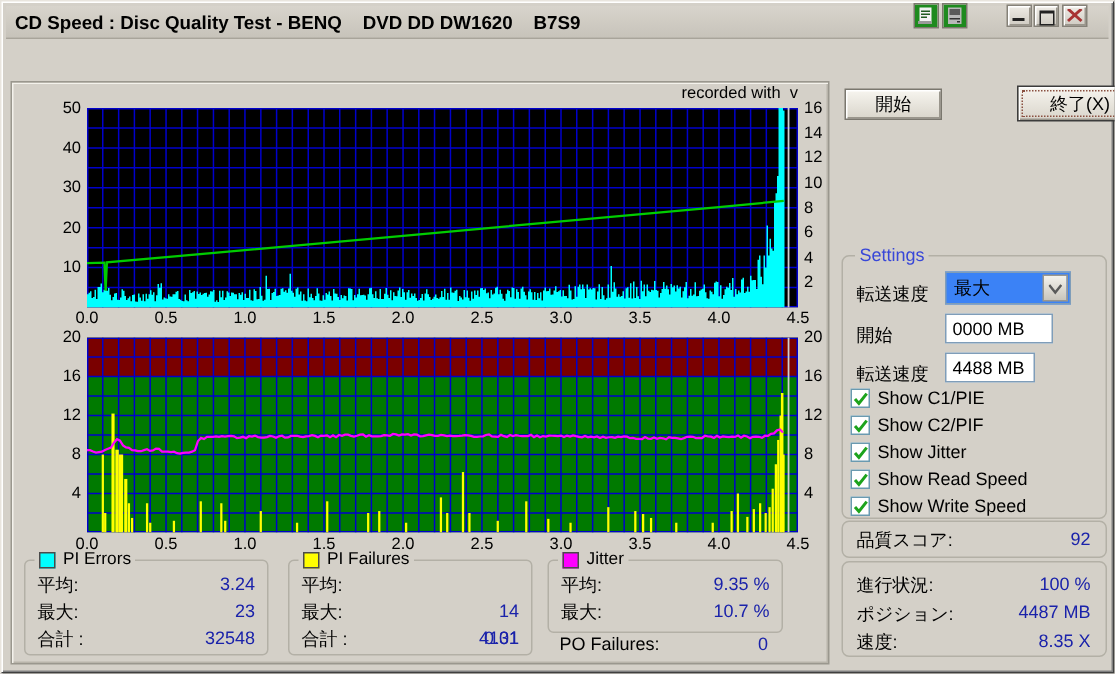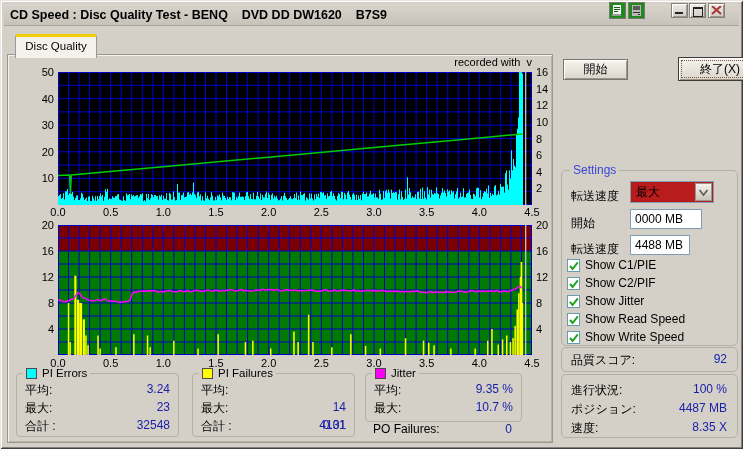--- a/index.html
+++ b/index.html
@@ -32,21 +32,21 @@
     font-size:12px;color:#3847d8;white-space:nowrap;}
   .lbl{position:absolute;font-size:12px;color:#000;white-space:nowrap;}
   .val{position:absolute;font-size:12px;color:#1a22aa;white-space:nowrap;}
   .val-r{text-align:right;}
   .btn{position:absolute;font-size:12px;color:#000;padding:0;
     background:linear-gradient(#f7f5ef,#d9d5cb);border:1px solid #7a776e;
     box-shadow:inset 1px 1px 0 #fff, inset -1px -1px 0 #9a968c;cursor:default;}
   .btn.focused{border:1px solid #3c3c3c;outline:1px dotted #8a5040;outline-offset:-4px;margin-left:24px;}
   .field{position:absolute;background:#fff;border:1px solid #7f9db9;font-size:12px;
     color:#000;padding:1px 4px;box-sizing:border-box;font-family:"Liberation Sans","DejaVu Sans",sans-serif;}
-  .combo{position:absolute;background:#b91c1c;border:1px solid #7f9db9;box-sizing:border-box;}
+  .combo{position:absolute;background:#3b82f6;border:1px solid #7f9db9;box-sizing:border-box;}
   .combo .ctext{position:absolute;left:5px;top:2px;font-size:12px;color:#000;}
   .cbtn{position:absolute;right:1px;top:1px;bottom:1px;width:17px;
     background:linear-gradient(#f4f2ec,#c9c5bc);border:1px solid #9a968c;box-sizing:border-box;}
   .cbtn svg{position:absolute;left:3px;top:5px;}
   .checkbox{position:absolute;width:13px;height:13px;background:#fff;border:1px solid #6a9ab0;box-sizing:border-box;}
   .checkbox svg{position:absolute;left:0px;top:0px;}
   .cblabel{position:absolute;font-size:12px;color:#000;white-space:nowrap;}
   .statbox{position:absolute;border:1px solid #b3b0a6;border-radius:4px;}
   .stattitle{position:absolute;top:-7px;left:6px;background:#d4d0c8;padding:0 3px;
     font-size:11.5px;color:#000;display:flex;align-items:center;gap:5px;white-space:nowrap;}
@@ -87,23 +87,20 @@
   <button class="wbtn" style="left:689px;">
     <span class="glyph-max"></span>
   </button>
   <button class="wbtn" style="left:708px;">
     <svg width="11" height="9" viewBox="0 0 11 9" style="position:absolute;left:2px;top:2px;">
       <path d="M1 0 L10 8 M10 0 L1 8" stroke="#a83434" stroke-width="2" fill="none"></path>
     </svg>
   </button>
 
   <div class="tabctrl"></div>
-  <div class="tab">
-    <span>Disc Quality</span>
-  </div>
 
   <div class="recorded">recorded with  v</div>
   <div class="chartwrap" id="chart0" style="left: 58px; top: 72px; width: 474px; height: 133px;"><svg width="474" height="133">
         <rect x="0" y="0" width="474" height="133" fill="#000000"></rect>
         <path stroke="#0000cc" stroke-width="1" fill="none" d="M10.5 0V133M21.1 0V133M31.6 0V133M42.1 0V133M52.7 0V133M63.2 0V133M73.7 0V133M84.3 0V133M94.8 0V133M105.3 0V133M115.9 0V133M126.4 0V133M136.9 0V133M147.5 0V133M158.0 0V133M168.5 0V133M179.1 0V133M189.6 0V133M200.1 0V133M210.7 0V133M221.2 0V133M231.7 0V133M242.3 0V133M252.8 0V133M263.3 0V133M273.9 0V133M284.4 0V133M294.9 0V133M305.5 0V133M316.0 0V133M326.5 0V133M337.1 0V133M347.6 0V133M358.1 0V133M368.7 0V133M379.2 0V133M389.7 0V133M400.3 0V133M410.8 0V133M421.3 0V133M431.9 0V133M442.4 0V133M452.9 0V133M463.5 0V133M0 13.3H474M0 26.6H474M0 39.9H474M0 53.2H474M0 66.5H474M0 79.8H474M0 93.1H474M0 106.4H474M0 119.7H474"></path>
         <rect x="0.5" y="0.5" width="473" height="132" fill="none" stroke="#0000cc"></rect>
         <path d="M0.5 133L0.5 124.1M1.5 133L1.5 123.2M2.5 133L2.5 122.1M3.5 133L3.5 126.6M4.5 133L4.5 126.0M5.5 133L5.5 121.2M6.5 133L6.5 127.4M7.5 133L7.5 119.3M8.5 133L8.5 119.3M9.5 133L9.5 117.0M10.5 133L10.5 122.9M11.5 133L11.5 121.2M12.5 133L12.5 117.0M13.5 133L13.5 121.8M14.5 133L14.5 120.0M15.5 133L15.5 124.5M16.5 133L16.5 128.2M17.5 133L17.5 126.0M18.5 133L18.5 123.6M19.5 133L19.5 123.3M20.5 133L20.5 127.9M21.5 133L21.5 128.0M22.5 133L22.5 126.3M23.5 133L23.5 120.8M24.5 133L24.5 121.8M25.5 133L25.5 125.3M26.5 133L26.5 128.0M27.5 133L27.5 126.8M28.5 133L28.5 125.6M29.5 133L29.5 128.9M30.5 133L30.5 124.6M31.5 133L31.5 124.3M32.5 133L32.5 129.0M33.5 133L33.5 129.1M34.5 133L34.5 123.7M35.5 133L35.5 126.3M36.5 133L36.5 128.5M37.5 133L37.5 124.2M38.5 133L38.5 128.9M39.5 133L39.5 123.9M40.5 133L40.5 127.1M41.5 133L41.5 124.1M42.5 133L42.5 121.5M43.5 133L43.5 124.5M44.5 133L44.5 122.9M45.5 133L45.5 128.8M46.5 133L46.5 124.8M47.5 133L47.5 117.3M48.5 133L48.5 119.9M49.5 133L49.5 116.8M50.5 133L50.5 127.6M51.5 133L51.5 126.3M52.5 133L52.5 126.8M53.5 133L53.5 127.1M54.5 133L54.5 124.2M55.5 133L55.5 125.6M56.5 133L56.5 125.9M57.5 133L57.5 124.1M58.5 133L58.5 124.2M59.5 133L59.5 122.5M60.5 133L60.5 122.0M61.5 133L61.5 127.4M62.5 133L62.5 127.9M63.5 133L63.5 128.6M64.5 133L64.5 128.9M65.5 133L65.5 124.3M66.5 133L66.5 128.2M67.5 133L67.5 128.9M68.5 133L68.5 121.3M69.5 133L69.5 123.3M70.5 133L70.5 122.8M71.5 133L71.5 122.0M72.5 133L72.5 127.2M73.5 133L73.5 122.4M74.5 133L74.5 124.0M75.5 133L75.5 123.0M76.5 133L76.5 124.6M77.5 133L77.5 123.8M78.5 133L78.5 123.3M79.5 133L79.5 123.2M80.5 133L80.5 125.9M81.5 133L81.5 124.3M82.5 133L82.5 122.1M83.5 133L83.5 122.4M84.5 133L84.5 121.3M85.5 133L85.5 129.2M86.5 133L86.5 128.1M87.5 133L87.5 129.3M88.5 133L88.5 121.9M89.5 133L89.5 126.2M90.5 133L90.5 121.9M91.5 133L91.5 128.0M92.5 133L92.5 126.3M93.5 133L93.5 122.1M94.5 133L94.5 123.0M95.5 133L95.5 125.3M96.5 133L96.5 123.0M97.5 133L97.5 123.1M98.5 133L98.5 124.1M99.5 133L99.5 124.2M100.5 133L100.5 127.5M101.5 133L101.5 123.3M102.5 133L102.5 124.5M103.5 133L103.5 122.8M104.5 133L104.5 128.0M105.5 133L105.5 123.8M106.5 133L106.5 126.6M107.5 133L107.5 126.6M108.5 133L108.5 121.2M109.5 133L109.5 128.1M110.5 133L110.5 128.5M111.5 133L111.5 120.9M112.5 133L112.5 122.0M113.5 133L113.5 127.5M114.5 133L114.5 127.4M115.5 133L115.5 119.4M116.5 133L116.5 125.2M117.5 133L117.5 128.5M118.5 133L118.5 127.9M119.5 133L119.5 111.9M120.5 133L120.5 120.6M121.5 133L121.5 120.5M122.5 133L122.5 128.0M123.5 133L123.5 123.3M124.5 133L124.5 122.7M125.5 133L125.5 120.5M126.5 133L126.5 125.4M127.5 133L127.5 125.0M128.5 133L128.5 124.6M129.5 133L129.5 120.5M130.5 133L130.5 120.1M131.5 133L131.5 122.5M132.5 133L132.5 121.5M133.5 133L133.5 123.2M134.5 133L134.5 120.3M135.5 133L135.5 110.5M136.5 133L136.5 121.8M137.5 133L137.5 123.1M138.5 133L138.5 125.8M139.5 133L139.5 120.5M140.5 133L140.5 119.7M141.5 133L141.5 124.3M142.5 133L142.5 122.4M143.5 133L143.5 128.5M144.5 133L144.5 124.2M145.5 133L145.5 128.3M146.5 133L146.5 128.8M147.5 133L147.5 120.4M148.5 133L148.5 126.2M149.5 133L149.5 123.8M150.5 133L150.5 126.7M151.5 133L151.5 128.1M152.5 133L152.5 125.4M153.5 133L153.5 120.2M154.5 133L154.5 123.7M155.5 133L155.5 128.4M156.5 133L156.5 128.5M157.5 133L157.5 124.9M158.5 133L158.5 127.9M159.5 133L159.5 123.3M160.5 133L160.5 124.3M161.5 133L161.5 122.4M162.5 133L162.5 125.4M163.5 133L163.5 128.3M164.5 133L164.5 120.6M165.5 133L165.5 123.6M166.5 133L166.5 123.9M167.5 133L167.5 126.0M168.5 133L168.5 128.0M169.5 133L169.5 124.7M170.5 133L170.5 126.9M171.5 133L171.5 125.0M172.5 133L172.5 125.4M173.5 133L173.5 128.3M174.5 133L174.5 120.2M175.5 133L175.5 120.4M176.5 133L176.5 120.6M177.5 133L177.5 128.1M178.5 133L178.5 124.7M179.5 133L179.5 126.3M180.5 133L180.5 124.2M181.5 133L181.5 120.5M182.5 133L182.5 124.9M183.5 133L183.5 124.7M184.5 133L184.5 124.5M185.5 133L185.5 125.0M186.5 133L186.5 127.9M187.5 133L187.5 124.2M188.5 133L188.5 120.2M189.5 133L189.5 119.9M190.5 133L190.5 124.2M191.5 133L191.5 126.7M192.5 133L192.5 122.1M193.5 133L193.5 126.9M194.5 133L194.5 127.3M195.5 133L195.5 120.7M196.5 133L196.5 127.3M197.5 133L197.5 127.4M198.5 133L198.5 123.9M199.5 133L199.5 120.0M200.5 133L200.5 124.5M201.5 133L201.5 126.7M202.5 133L202.5 121.5M203.5 133L203.5 128.1M204.5 133L204.5 122.8M205.5 133L205.5 125.3M206.5 133L206.5 125.5M207.5 133L207.5 121.7M208.5 133L208.5 119.6M209.5 133L209.5 126.0M210.5 133L210.5 120.7M211.5 133L211.5 122.8M212.5 133L212.5 127.8M213.5 133L213.5 122.8M214.5 133L214.5 121.4M215.5 133L215.5 126.5M216.5 133L216.5 123.6M217.5 133L217.5 125.4M218.5 133L218.5 123.7M219.5 133L219.5 126.7M220.5 133L220.5 128.5M221.5 133L221.5 128.0M222.5 133L222.5 126.7M223.5 133L223.5 124.0M224.5 133L224.5 128.4M225.5 133L225.5 123.7M226.5 133L226.5 120.9M227.5 133L227.5 124.2M228.5 133L228.5 126.0M229.5 133L229.5 128.0M230.5 133L230.5 127.2M231.5 133L231.5 125.8M232.5 133L232.5 124.3M233.5 133L233.5 126.7M234.5 133L234.5 127.2M235.5 133L235.5 126.2M236.5 133L236.5 122.0M237.5 133L237.5 126.0M238.5 133L238.5 120.5M239.5 133L239.5 127.8M240.5 133L240.5 123.3M241.5 133L241.5 127.8M242.5 133L242.5 119.6M243.5 133L243.5 123.0M244.5 133L244.5 123.1M245.5 133L245.5 121.9M246.5 133L246.5 121.2M247.5 133L247.5 128.6M248.5 133L248.5 125.3M249.5 133L249.5 126.4M250.5 133L250.5 127.6M251.5 133L251.5 121.4M252.5 133L252.5 126.2M253.5 133L253.5 121.6M254.5 133L254.5 126.5M255.5 133L255.5 128.5M256.5 133L256.5 122.3M257.5 133L257.5 127.2M258.5 133L258.5 121.7M259.5 133L259.5 124.7M260.5 133L260.5 121.6M261.5 133L261.5 125.9M262.5 133L262.5 120.1M263.5 133L263.5 120.0M264.5 133L264.5 121.3M265.5 133L265.5 120.3M266.5 133L266.5 123.5M267.5 133L267.5 123.0M268.5 133L268.5 126.8M269.5 133L269.5 121.4M270.5 133L270.5 124.3M271.5 133L271.5 123.7M272.5 133L272.5 119.9M273.5 133L273.5 119.1M274.5 133L274.5 124.1M275.5 133L275.5 121.2M276.5 133L276.5 123.8M277.5 133L277.5 127.1M278.5 133L278.5 128.5M279.5 133L279.5 123.9M280.5 133L280.5 121.2M281.5 133L281.5 122.0M282.5 133L282.5 126.2M283.5 133L283.5 119.6M284.5 133L284.5 120.0M285.5 133L285.5 127.2M286.5 133L286.5 120.8M287.5 133L287.5 122.6M288.5 133L288.5 127.1M289.5 133L289.5 120.4M290.5 133L290.5 119.1M291.5 133L291.5 122.5M292.5 133L292.5 124.9M293.5 133L293.5 127.7M294.5 133L294.5 122.4M295.5 133L295.5 120.9M296.5 133L296.5 122.9M297.5 133L297.5 127.9M298.5 133L298.5 122.7M299.5 133L299.5 128.0M300.5 133L300.5 123.4M301.5 133L301.5 126.8M302.5 133L302.5 122.9M303.5 133L303.5 128.3M304.5 133L304.5 121.6M305.5 133L305.5 119.7M306.5 133L306.5 122.1M307.5 133L307.5 122.0M308.5 133L308.5 120.4M309.5 133L309.5 124.5M310.5 133L310.5 124.3M311.5 133L311.5 121.6M312.5 133L312.5 118.8M313.5 133L313.5 122.7M314.5 133L314.5 122.2M315.5 133L315.5 121.3M316.5 133L316.5 125.7M317.5 133L317.5 121.5M318.5 133L318.5 125.4M319.5 133L319.5 125.3M320.5 133L320.5 126.8M321.5 133L321.5 117.8M322.5 133L322.5 121.7M323.5 133L323.5 127.7M324.5 133L324.5 127.3M325.5 133L325.5 118.9M326.5 133L326.5 125.9M327.5 133L327.5 119.2M328.5 133L328.5 117.6M329.5 133L329.5 120.9M330.5 133L330.5 117.6M331.5 133L331.5 120.5M332.5 133L332.5 126.6M333.5 133L333.5 117.6M334.5 133L334.5 121.0M335.5 133L335.5 120.2M336.5 133L336.5 121.0M337.5 133L337.5 120.0M338.5 133L338.5 120.2M339.5 133L339.5 127.7M340.5 133L340.5 122.3M341.5 133L341.5 117.5M342.5 133L342.5 127.3M343.5 133L343.5 119.3M344.5 133L344.5 124.8M345.5 133L345.5 127.8M346.5 133L346.5 126.8M347.5 133L347.5 117.6M348.5 133L348.5 126.5M349.5 133L349.5 105.3M350.5 133L350.5 122.5M351.5 133L351.5 116.2M352.5 133L352.5 120.3M353.5 133L353.5 125.9M354.5 133L354.5 124.2M355.5 133L355.5 125.8M356.5 133L356.5 125.3M357.5 133L357.5 122.2M358.5 133L358.5 127.0M359.5 133L359.5 120.1M360.5 133L360.5 119.5M361.5 133L361.5 126.5M362.5 133L362.5 116.9M363.5 133L363.5 127.0M364.5 133L364.5 115.6M365.5 133L365.5 126.7M366.5 133L366.5 119.3M367.5 133L367.5 125.5M368.5 133L368.5 127.4M369.5 133L369.5 115.1M370.5 133L370.5 122.2M371.5 133L371.5 117.6M372.5 133L372.5 125.5M373.5 133L373.5 117.7M374.5 133L374.5 121.9M375.5 133L375.5 122.7M376.5 133L376.5 121.2M377.5 133L377.5 121.5M378.5 133L378.5 115.4M379.5 133L379.5 121.3M380.5 133L380.5 121.9M381.5 133L381.5 126.4M382.5 133L382.5 123.4M383.5 133L383.5 120.6M384.5 133L384.5 116.0M385.5 133L385.5 120.5M386.5 133L386.5 118.3M387.5 133L387.5 120.9M388.5 133L388.5 124.4M389.5 133L389.5 117.3M390.5 133L390.5 119.5M391.5 133L391.5 118.4M392.5 133L392.5 122.4M393.5 133L393.5 118.1M394.5 133L394.5 120.4M395.5 133L395.5 119.2M396.5 133L396.5 126.4M397.5 133L397.5 122.2M398.5 133L398.5 119.5M399.5 133L399.5 116.0M400.5 133L400.5 126.8M401.5 133L401.5 125.2M402.5 133L402.5 120.6M403.5 133L403.5 125.1M404.5 133L404.5 124.3M405.5 133L405.5 116.2M406.5 133L406.5 125.5M407.5 133L407.5 125.3M408.5 133L408.5 121.9M409.5 133L409.5 121.0M410.5 133L410.5 120.5M411.5 133L411.5 117.6M412.5 133L412.5 122.9M413.5 133L413.5 126.8M414.5 133L414.5 127.1M415.5 133L415.5 121.6M416.5 133L416.5 122.5M417.5 133L417.5 124.2M418.5 133L418.5 116.5M419.5 133L419.5 115.6M420.5 133L420.5 116.0M421.5 133L421.5 125.5M422.5 133L422.5 118.1M423.5 133L423.5 127.1M424.5 133L424.5 124.6M425.5 133L425.5 120.9M426.5 133L426.5 119.2M427.5 133L427.5 119.9M428.5 133L428.5 116.6M429.5 133L429.5 121.3M430.5 133L430.5 113.4M431.5 133L431.5 125.8M432.5 133L432.5 120.7M433.5 133L433.5 124.1M434.5 133L434.5 121.7M435.5 133L435.5 123.0M436.5 133L436.5 114.3M437.5 133L437.5 113.2M438.5 133L438.5 123.4M439.5 133L439.5 122.4M440.5 133L440.5 119.1M441.5 133L441.5 122.5M442.5 133L442.5 111.9M443.5 133L443.5 114.9M444.5 133L444.5 114.7M445.5 133L445.5 114.6M446.5 133L446.5 120.7M447.5 133L447.5 101.1M448.5 133L448.5 98.3M449.5 133L449.5 112.5M450.5 133L450.5 117.5M451.5 133L451.5 98.4M452.5 133L452.5 106.4M453.5 133L453.5 78.3M454.5 133L454.5 98.3M455.5 133L455.5 87.1M456.5 133L456.5 93.7M457.5 133L457.5 95.2M458.5 133L458.5 62.9M459.5 133L459.5 56.8M460.5 133L460.5 45.4M461.5 133L461.5 0.0M462.5 133L462.5 0.0M463.5 133L463.5 0.0M464.5 133L464.5 1.7" stroke="#00ffff" stroke-width="1" fill="none"></path>
         <polyline points="0.0,103.5 11.6,103.1 12.4,121.8 13.3,102.9 105.3,94.8 210.7,85.2 316.0,75.6 421.3,66.1 464.5,61.9" stroke="#00cc00" stroke-width="1.5" fill="none"></polyline>
         <rect x="467.1" y="0" width="1.2" height="133" fill="#cfcfcf"></rect>
       </svg></div>

